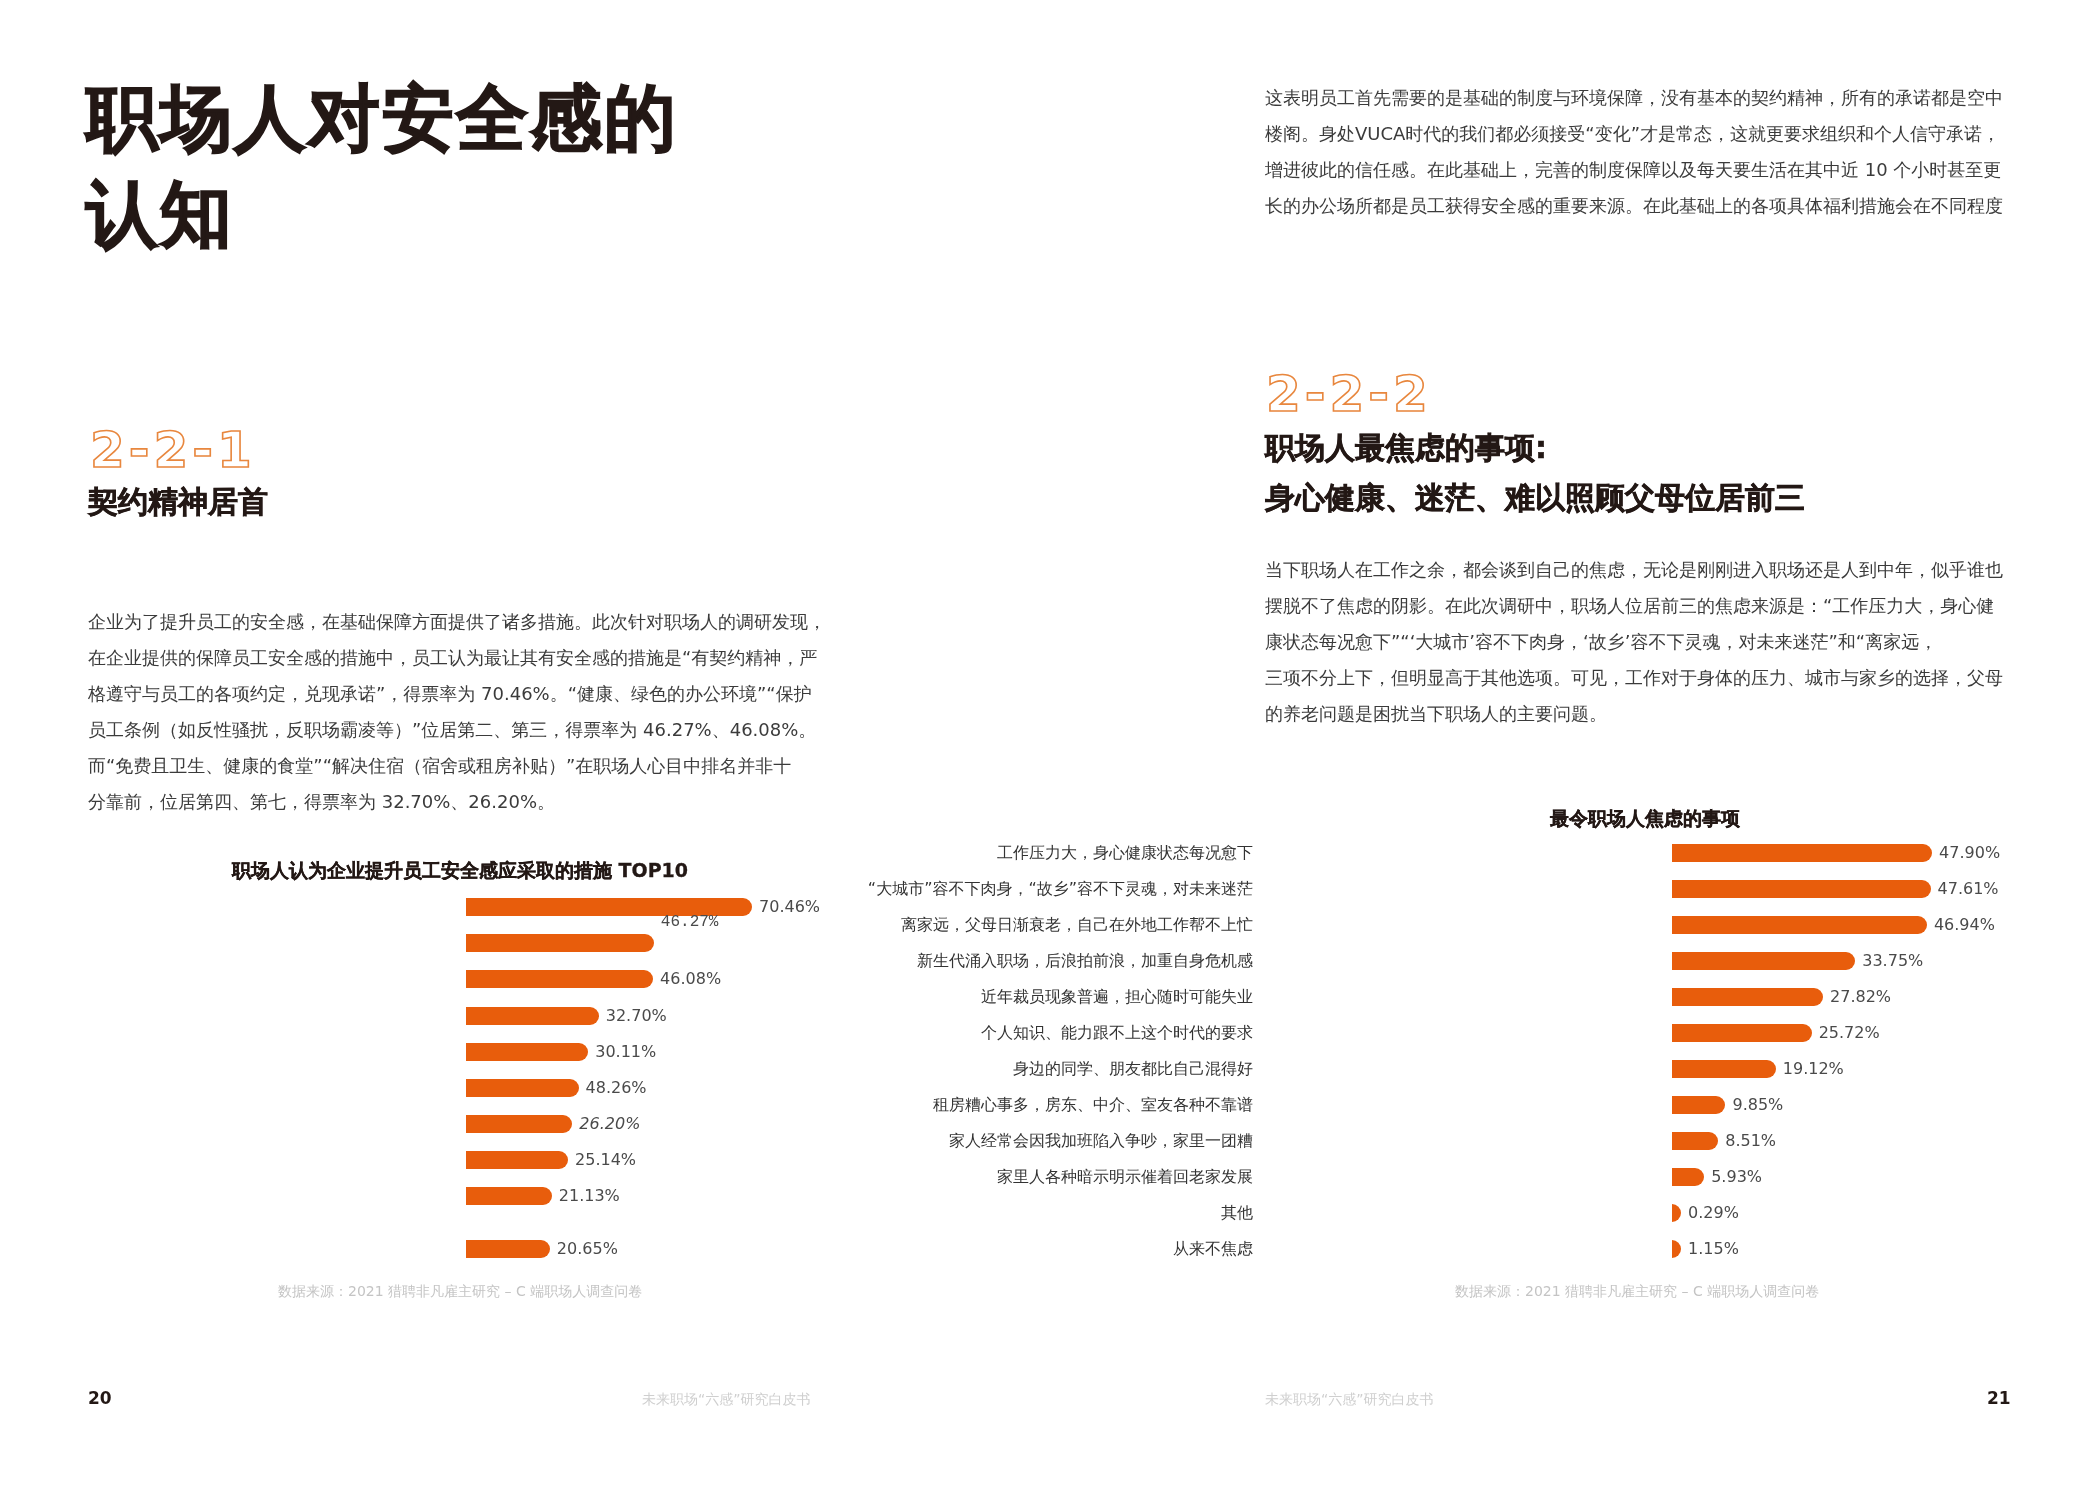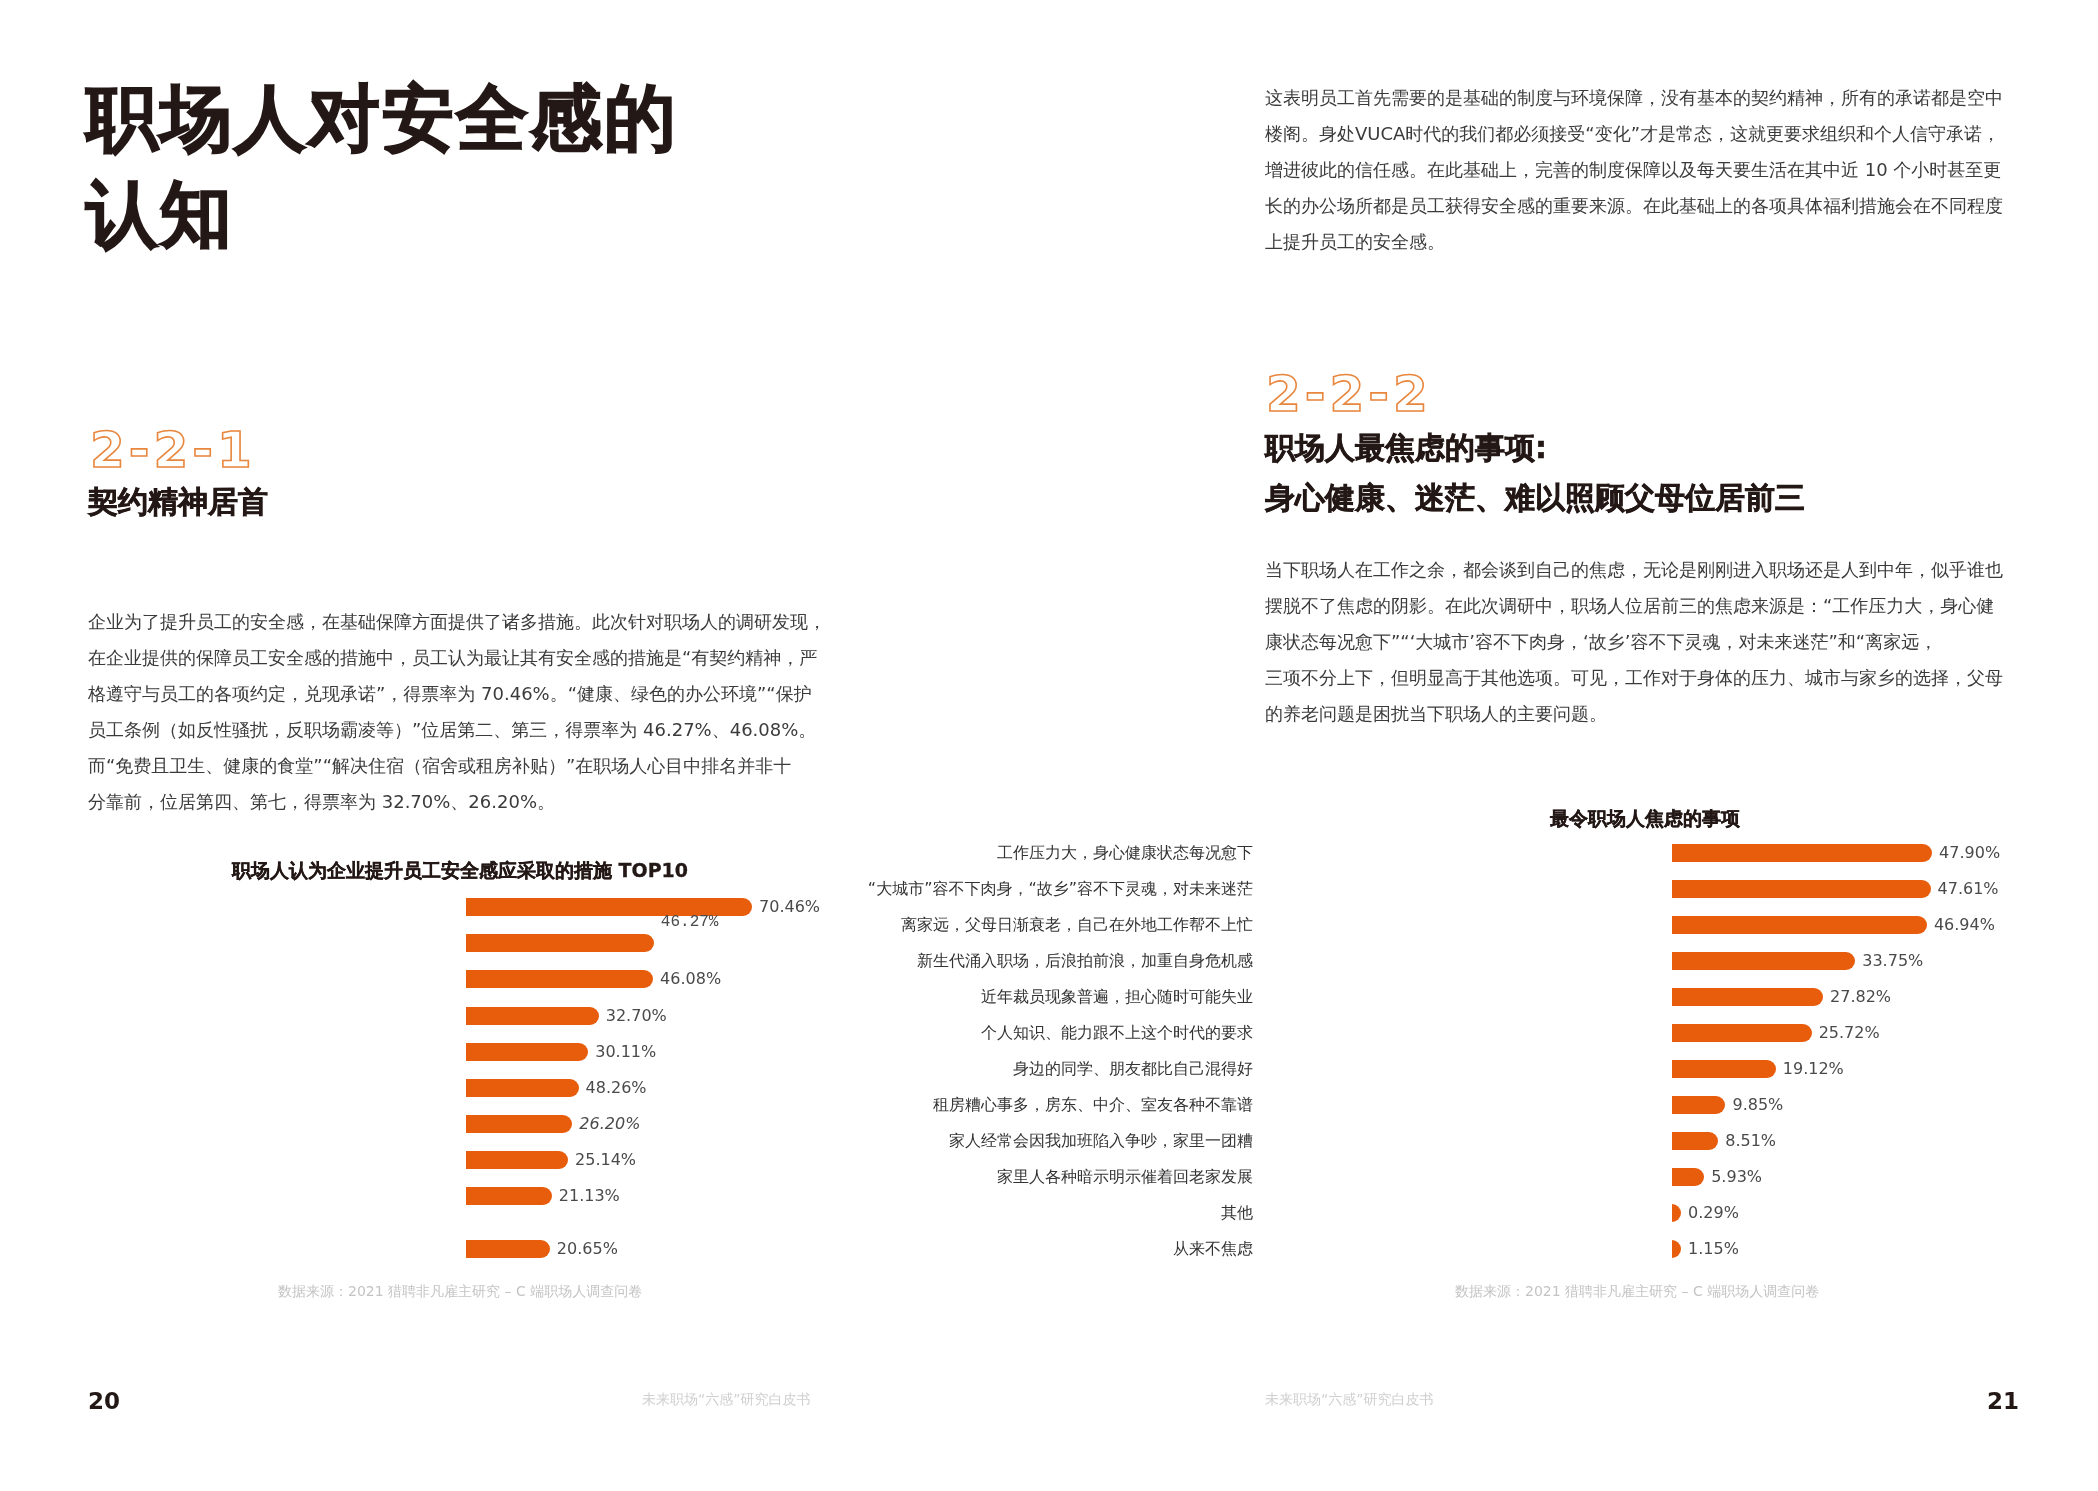--- a/index.html
+++ b/index.html
@@ -9,21 +9,21 @@
   .page-title { font-size: 72px; font-weight: 900; line-height: 96px; letter-spacing: 2px; color: #231815; white-space: nowrap; -webkit-text-stroke: 1.5px #231815; }
   .sec-num { font-family: "DejaVu Sans", sans-serif; font-size: 50px; font-weight: bold; color: #ffffff; -webkit-text-stroke: 1.6px #E8873E; letter-spacing: 4px; line-height: 52px; }
   .sec-head { font-size: 30px; font-weight: bold; line-height: 50px; color: #231815; white-space: nowrap; -webkit-text-stroke: 0.6px #231815; }
   .para { font-size: 18px; line-height: 36px; color: #3b3b3b; text-align: justify; }
   .para p { margin: 0; }
   .chart-title { font-size: 19px; font-weight: bold; color: #231815; white-space: nowrap; text-align: center; -webkit-text-stroke: 0.3px #231815; }
   .row-label { position: absolute; right: 0; font-size: 16px; line-height: 20px; color: #333333; text-align: right; white-space: nowrap; }
   .bar { position: absolute; height: 18px; background: #E85D0C; border-radius: 0 9px 9px 0; }
   .bar-val { position: absolute; font-size: 16px; line-height: 20px; color: #4a4a4a; white-space: nowrap; }
   .source { font-size: 14px; color: #c4c4c4; white-space: nowrap; }
-  .footer-num { font-size: 23px; font-weight: bold; color: #231815; }
+  .footer-num { font-size: 17px; font-weight: bold; color: #231815; }
   .footer-text { font-size: 14px; color: #cfcfcf; white-space: nowrap; }
 </style>
 </head>
 <body>
 
 <div>
 
   <div class="abs page-title" style="left:86px; top:70px;">
     <div>职场人对安全感的</div>
     <div>认知</div>
@@ -95,21 +95,20 @@
   <div class="abs footer-text" style="left:642px; top:1391px;">未来职场“六感”研究白皮书</div>
 </div>
 
 <div>
 
   <div class="abs para" style="left:1265px; top:80px; width:750px;">
     <p>这表明员工首先需要的是基础的制度与环境保障，没有基本的契约精神，所有的承诺都是空中</p>
     <p>楼阁。身处VUCA时代的我们都必须接受“变化”才是常态，这就更要求组织和个人信守承诺，</p>
     <p>增进彼此的信任感。在此基础上，完善的制度保障以及每天要生活在其中近 10 个小时甚至更</p>
     <p>长的办公场所都是员工获得安全感的重要来源。在此基础上的各项具体福利措施会在不同程度</p>
-    <p>上提升员工的安全感。</p>
   </div>
 
   <div class="abs sec-num" style="left:1266px; top:368px;">2-2-2</div>
 
   <div class="abs" style="left:1265px; top:423px;">
     <div class="sec-head">职场人最焦虑的事项:</div>
     <div class="sec-head">身心健康、迷茫、难以照顾父母位居前三</div>
   </div>
 
   <div class="abs para" style="left:1265px; top:552px; width:750px;">

